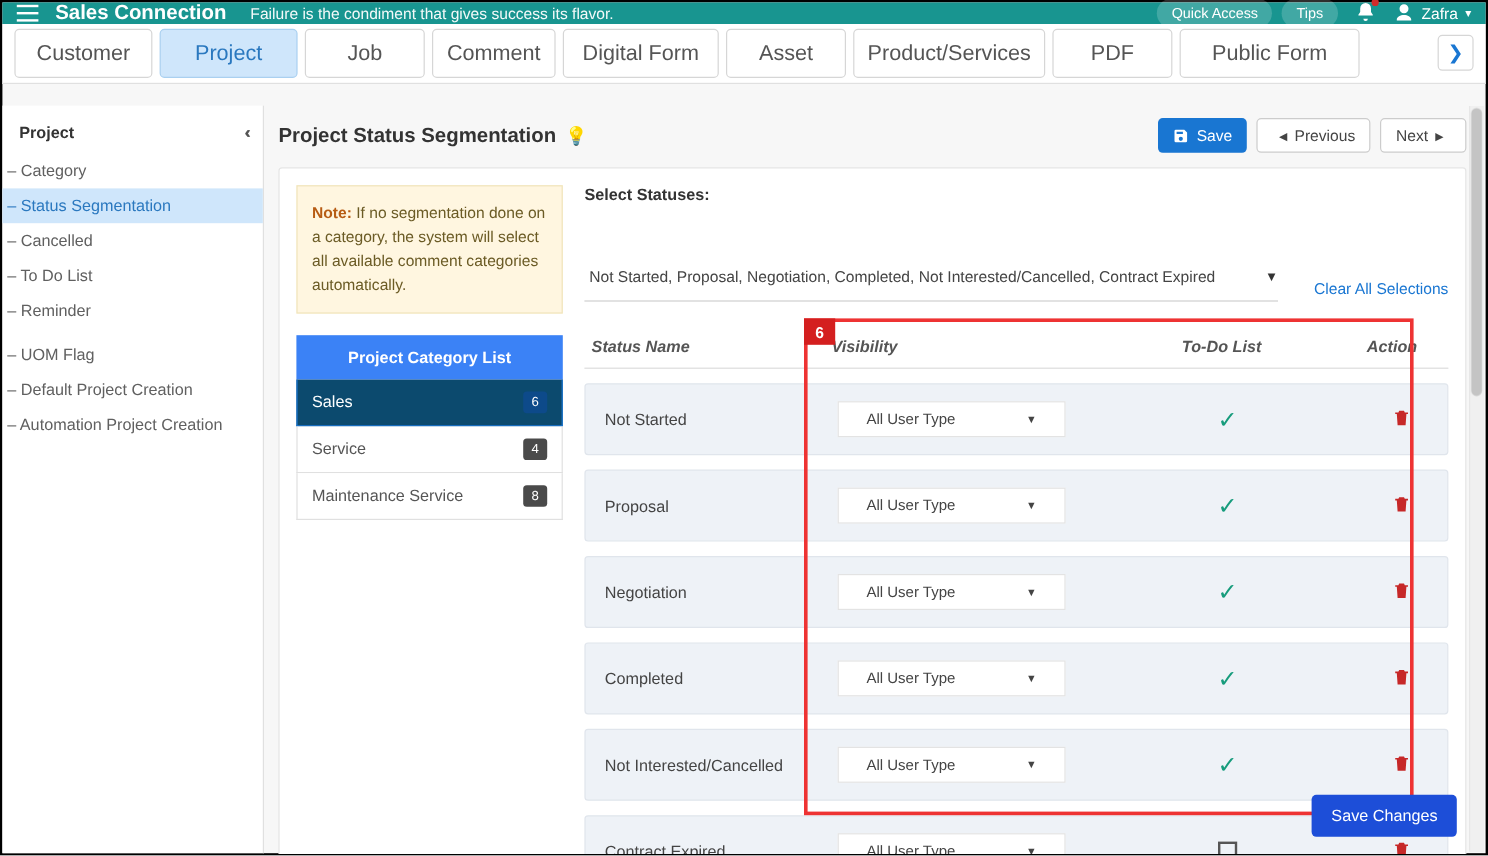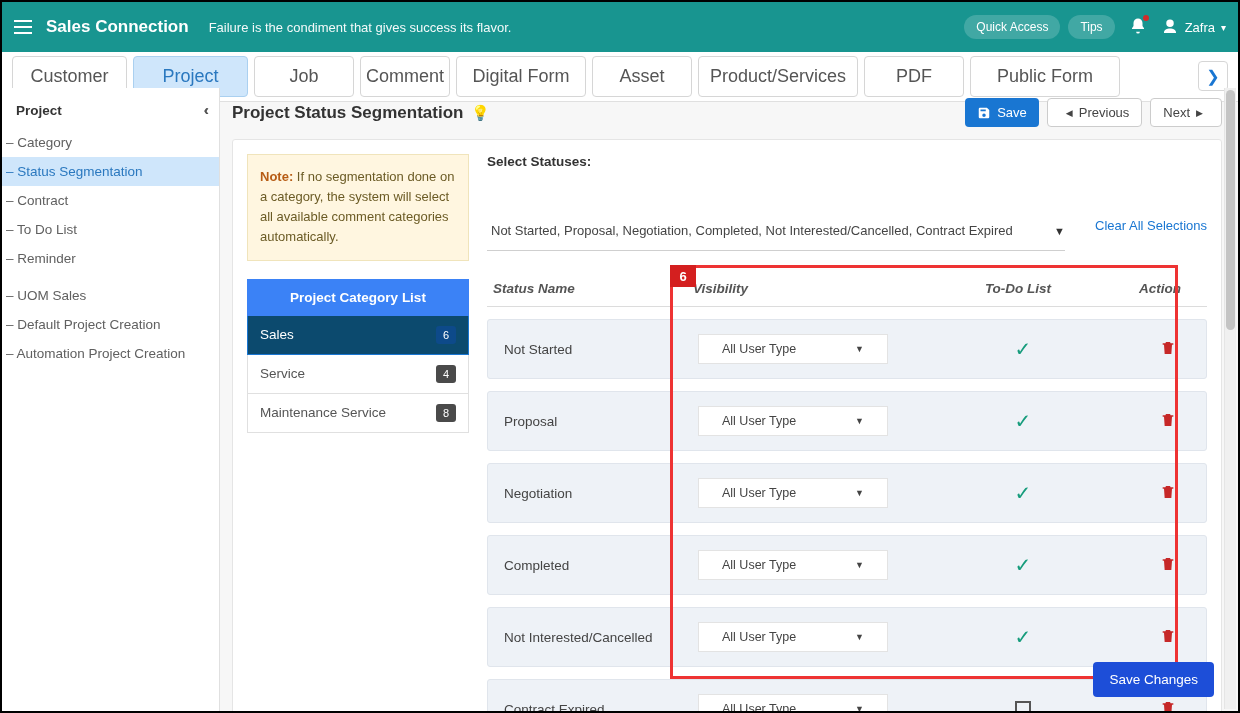--- a/index.html
+++ b/index.html
@@ -1,38 +1,38 @@
 <!DOCTYPE html>
 <html><head>
 <meta charset="utf-8">
 <style>
 * { box-sizing:border-box; margin:0; padding:0; font-family:Arial,Helvetica,sans-serif; }
 body { background:#fff; overflow:hidden; }
 .app { width:1240px; height:713px; border:2px solid #000; position:relative; background:#f7f7f7; }
 
 
-.topbar { height:50px; background:#189590; color:#fff; display:flex; align-items:center; padding:0 12px; font-size:13px; }
+.topbar { height:18px; background:#189590; color:#fff; display:flex; align-items:center; padding:0 12px; font-size:13px; }
 .hamburger { width:18px; height:14px; display:flex; flex-direction:column; justify-content:space-between; margin-right:14px; cursor:pointer; }
 .hamburger div { height:2px; background:#fff; }
 .brand { font-weight:bold; font-size:17px; margin-right:20px; }
 .tagline { font-size:13px; opacity:.95; }
 .top-spacer { flex:1; }
 .pill { background:rgba(255,255,255,.18); padding:5px 12px; border-radius:14px; font-size:12px; margin-left:8px; cursor:pointer; }
 .bell { margin-left:14px; position:relative; cursor:pointer; }
 .bell svg { width:18px; height:18px; fill:#fff; }
 .bell .dot { position:absolute; top:-2px; right:-2px; width:6px; height:6px; background:#d12b2b; border-radius:50%; }
 .user { display:flex; align-items:center; margin-left:14px; cursor:pointer; font-size:13px; }
 .user svg { width:18px; height:18px; fill:#fff; margin-right:6px; }
 .user .caret { margin-left:6px; font-size:10px; }
 
 
 .tabsrow { height:50px; background:#fff; border-bottom:1px solid #e0e0e0; display:flex; align-items:center; padding:0 10px; position:relative; }
 .tab { border:1px solid #d6d6d6; border-radius:4px; padding:9px 0; margin-right:6px; font-size:18px; color:#555; text-align:center; cursor:pointer; background:#fff; }
 .tab.active { background:#cfe6fb; border-color:#aad0f0; color:#2a78bf; }
-.tab.w-cust{width:115px}.tab.w-proj{width:115px}.tab.w-job{width:100px}.tab.w-com{width:90px}
+.tab.w-cust{width:115px}.tab.w-proj{width:115px}.tab.w-job{width:100px}.tab.w-com{width:103px}
 .tab.w-df{width:130px}.tab.w-asset{width:100px}.tab.w-ps{width:160px}.tab.w-pdf{width:100px}.tab.w-pf{width:150px}
 .tabs-scroll { position:absolute; right:10px; top:9px; width:30px; height:30px; border:1px solid #d6d6d6; border-radius:4px; display:flex; align-items:center; justify-content:center; cursor:pointer; color:#1976d2; font-size:16px; background:#fff; }
 
 
 .bodyarea { position:absolute; top:86px; left:0; right:0; bottom:0; display:flex; }
 
 
 .sidebar { width:218px; border-right:1px solid #e0e0e0; background:#fff; padding:10px 0; font-size:13.5px; color:#555; }
 .side-head { display:flex; align-items:center; justify-content:space-between; padding:4px 14px 10px; font-weight:bold; color:#333; }
 .side-head .collapse { cursor:pointer; font-size:14px; color:#555; letter-spacing:-4px; }
@@ -141,25 +141,25 @@
 
   <div class="bodyarea">
 
     <div class="sidebar">
       <div class="side-head">
         <span>Project</span>
         <span class="collapse">‹‹</span>
       </div>
       <div class="side-item">– <span>Category</span></div>
       <div class="side-item active">– <span>Status Segmentation</span></div>
-      <div class="side-item">– <span>Contract</span></div>
+      <div class="side-item">– <span>Cancelled</span></div>
       <div class="side-item">– <span>To Do List</span></div>
       <div class="side-item">– <span>Reminder</span></div>
       <div style="height:8px"></div>
-      <div class="side-item">– <span>UOM Sales</span></div>
+      <div class="side-item">– <span>UOM Flag</span></div>
       <div class="side-item">– <span>Default Project Creation</span></div>
       <div class="side-item">– <span>Automation Project Creation</span></div>
     </div>
 
     <div class="main">
       <div class="page-head">
         <div class="page-title">Project Status Segmentation</div>
         <div class="bulb">💡</div>
         <div class="head-spacer"></div>
         <button class="btn-save">
@@ -195,21 +195,21 @@
             <span class="cat-badge">4</span>
           </div>
           <div class="cat-item">
             <span>Maintenance Service</span>
             <span class="cat-badge">8</span>
           </div>
         </div>
 
         <div class="rightcol">
           <div class="sel-label">Select Statuses:</div>
-          <div style="display:flex; align-items:flex-start;margin-top:48px;">
+          <div style="display:flex; align-items:center;margin-top:48px;">
             <div class="sel-row" style="flex:1;">
               <div class="sel-text">Not Started, Proposal, Negotiation, Completed, Not Interested/Cancelled, Contract Expired</div>
               <div class="sel-caret">▼</div>
             </div>
             <div class="clear-link"><span>Clear All Selections</span></div>
           </div>
 
           <div style="position:relative; margin-top:8px;">
             <div class="tbl-head">
               <div class="col-name">Status Name</div>

